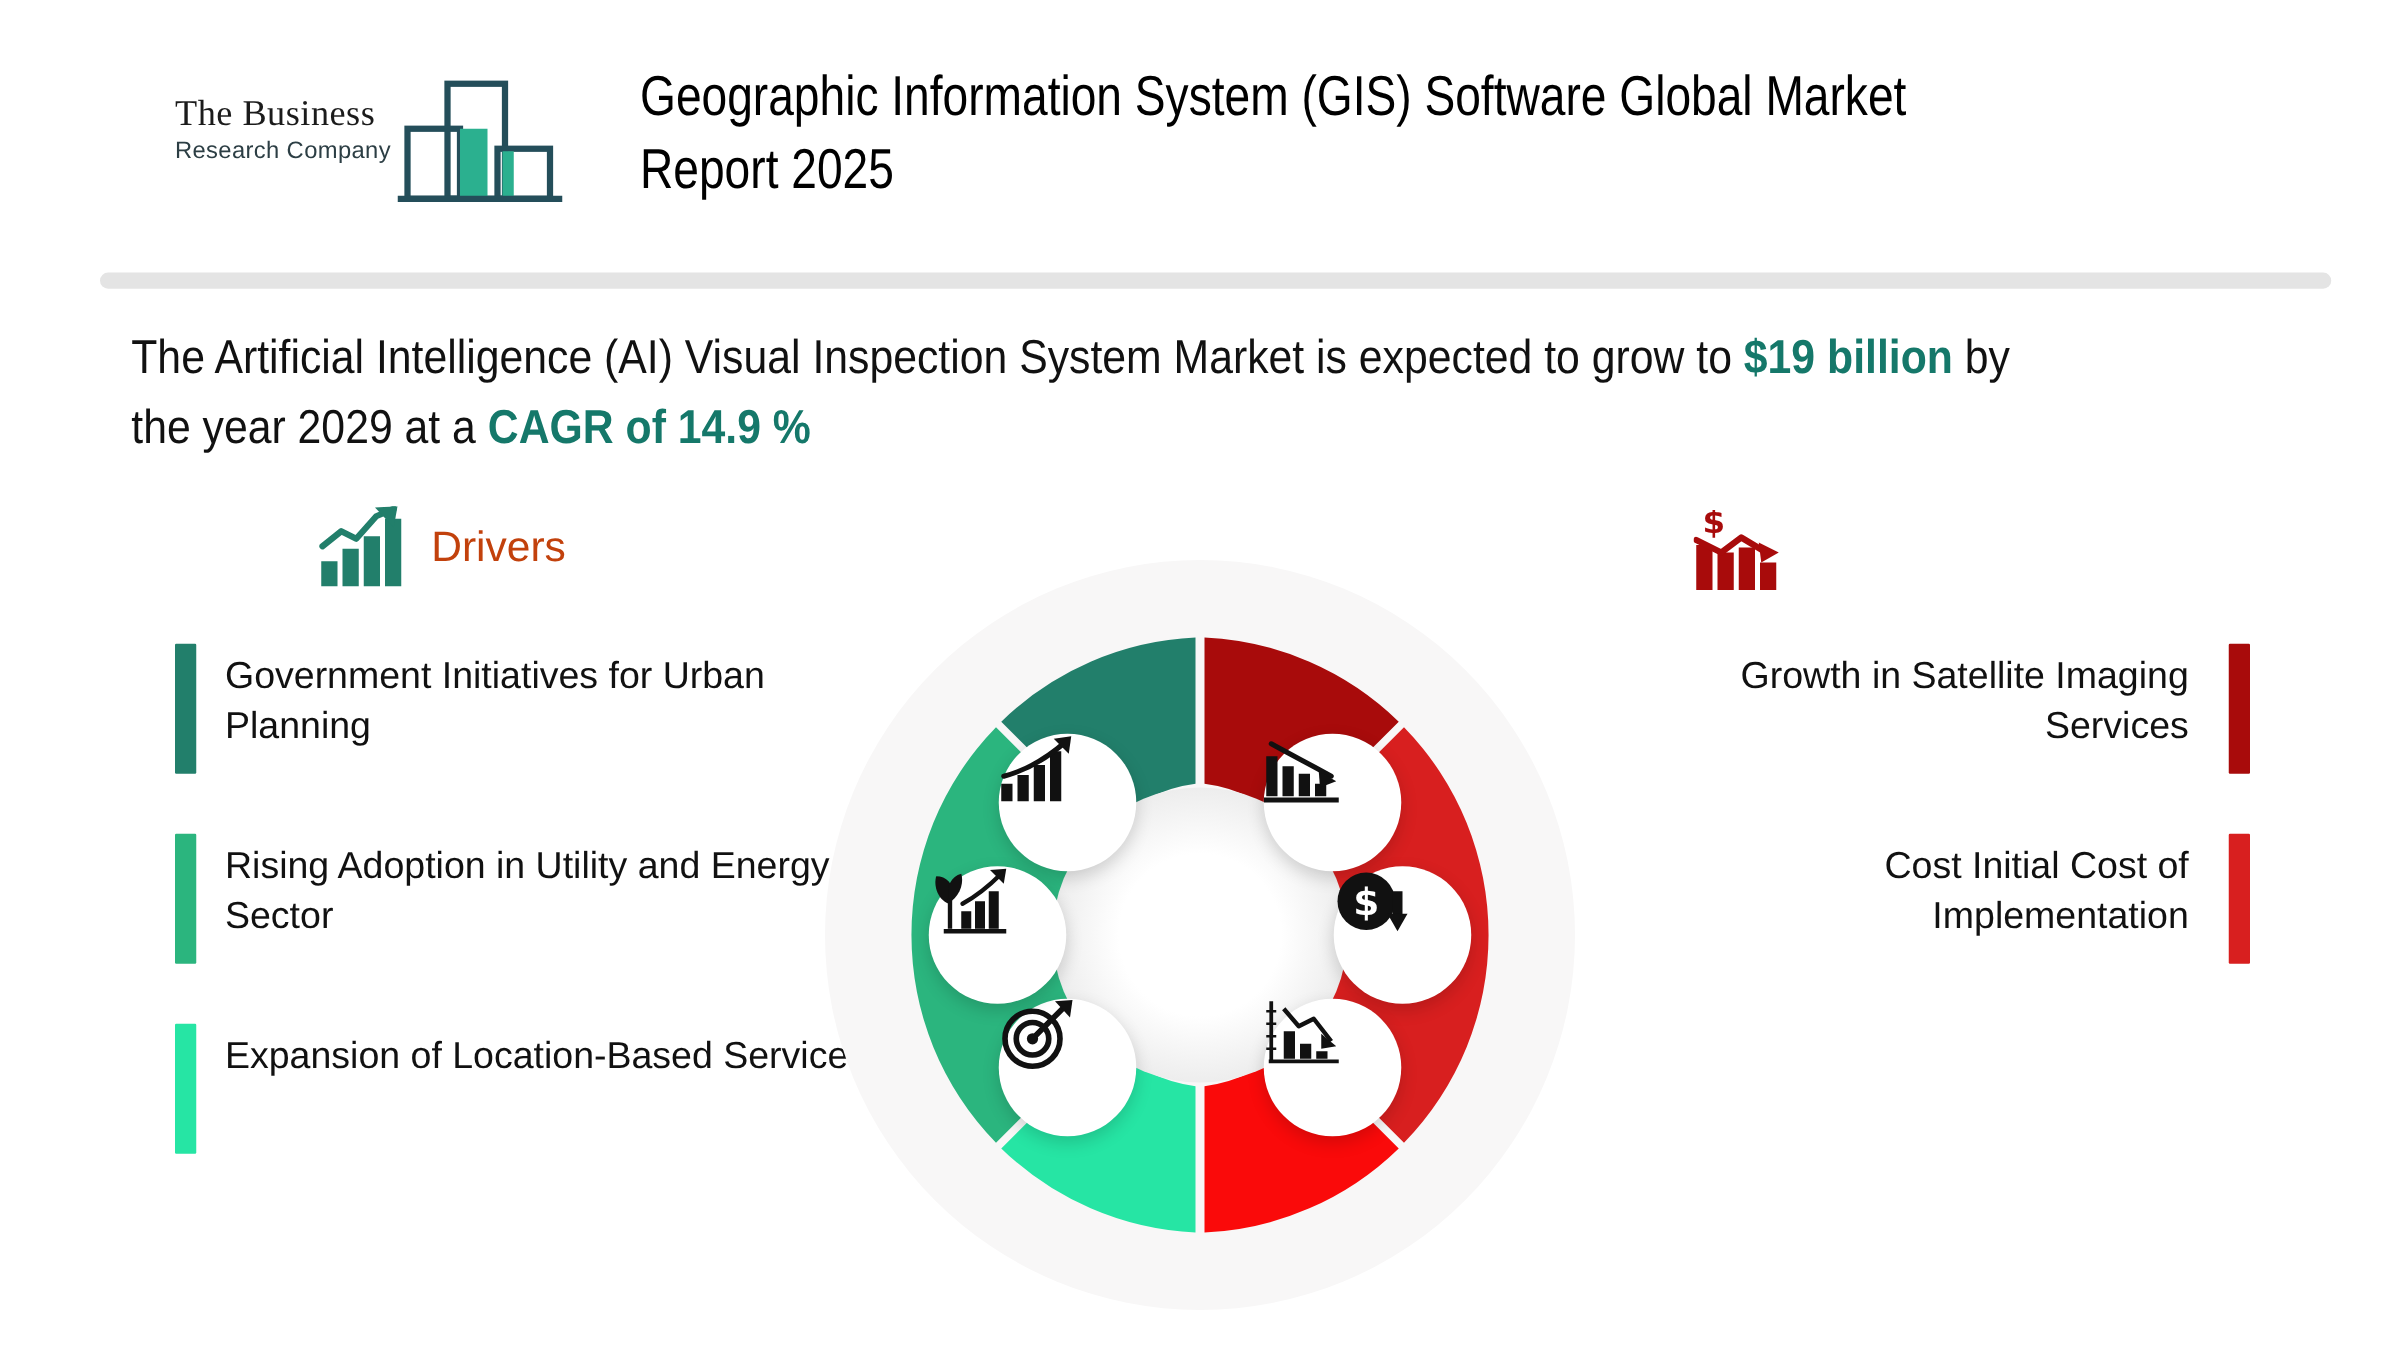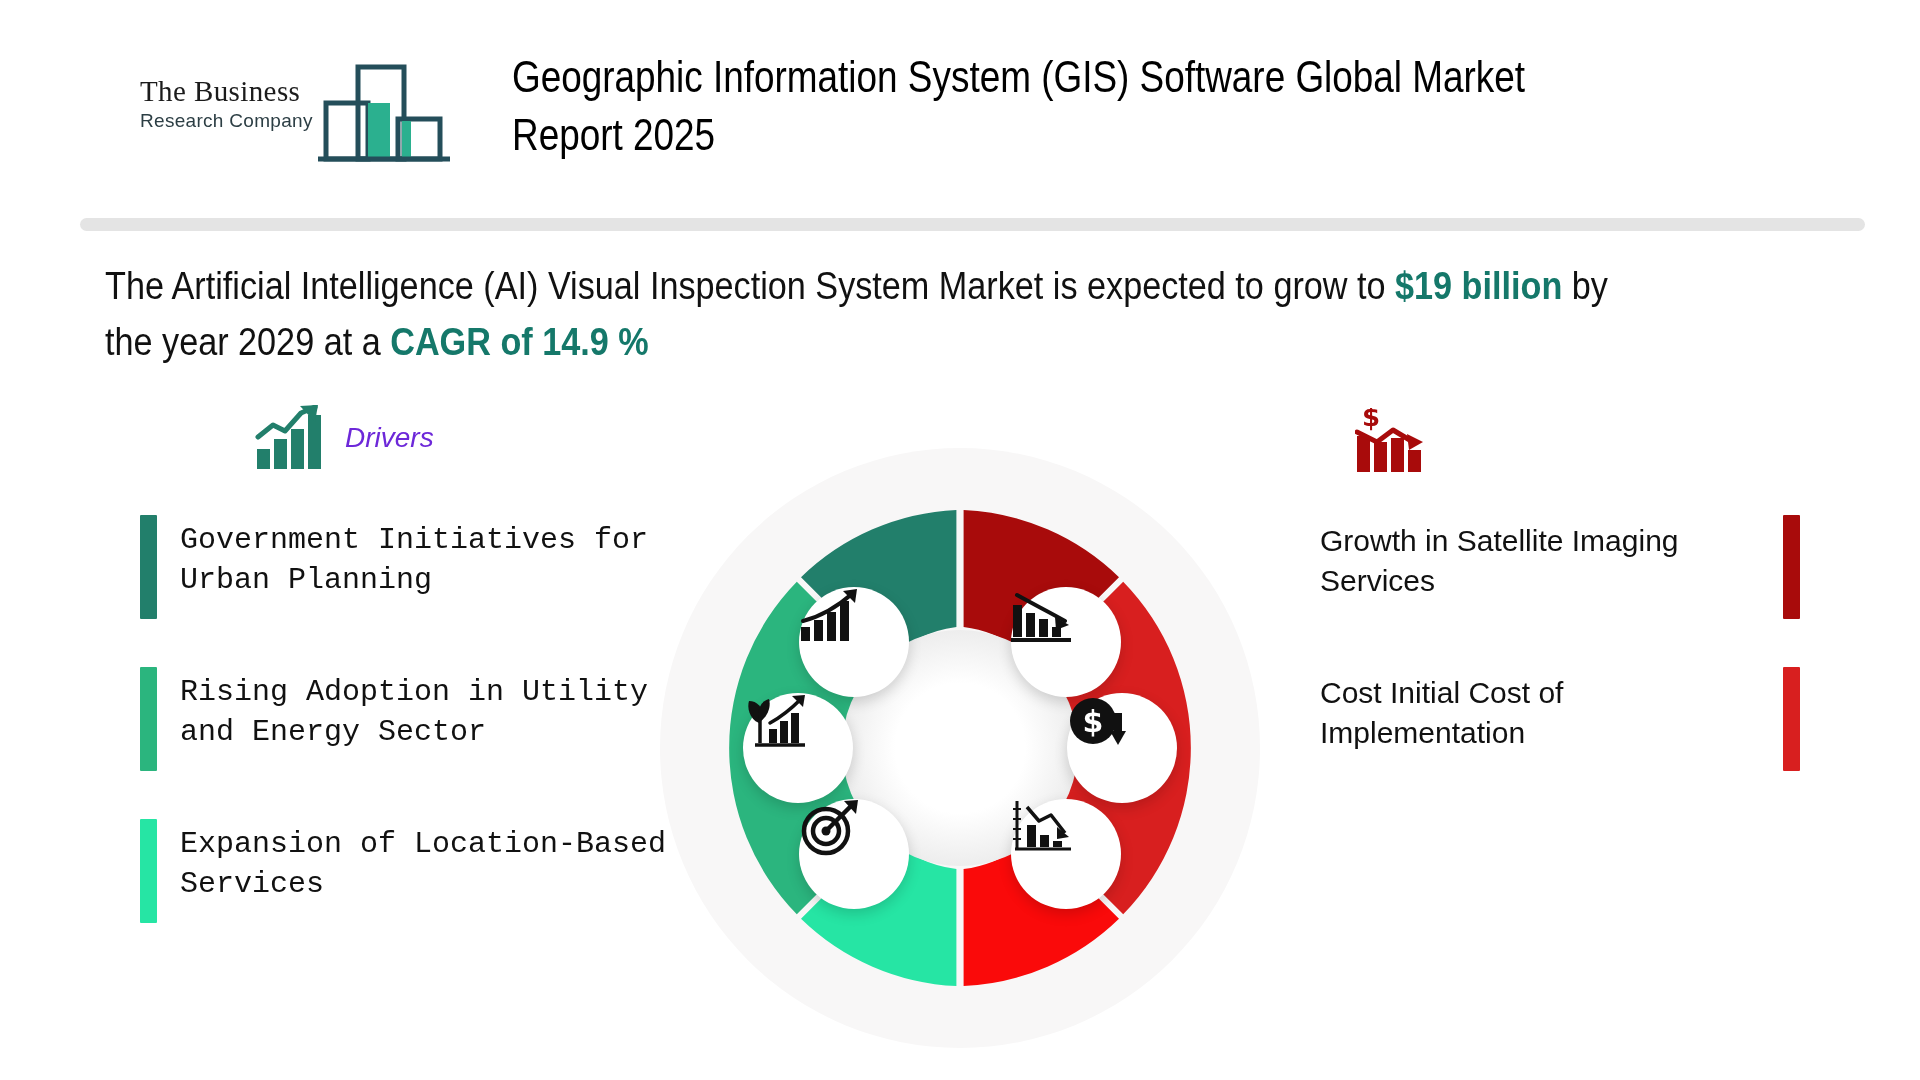--- a/index.html
+++ b/index.html
@@ -73,48 +73,47 @@
   .hl { color:#15786a; font-weight:bold; }
 
   
   .col-head {
     position:absolute;
     display:flex; align-items:center; gap:18px;
   }
   .col-head.drivers { left:255px; top:405px; }
   .col-head.restraints { left:1355px; top:408px; }
   .col-head-label {
-    font-size:28px; font-weight:400; color:#6d28d9;
+    font-size:34px; font-weight:400; color:#c2410c;
     font-family:"Liberation Sans", sans-serif;
-    font-style:italic;
   }
 
   
   .list { position:absolute; }
-  .list.drivers { left:140px; top:515px; width:580px;font-family:Liberation Mono, monospace; }
+  .list.drivers { left:140px; top:515px; width:580px; }
   .list.restraints { left:1320px; top:515px; width:480px; }
 
   .item {
     display:flex;
     align-items:stretch;
     margin-bottom:48px;
     min-height:104px;
   }
   .item .bar {
     width:17px; flex:0 0 17px; border-radius:1px;
   }
   .item .txt {
     font-size:30px;
     line-height:1.33;
     color:#111111;
     padding-top:6px;
   }
   .list.drivers .item .txt { padding-left:23px; text-align:left; }
   .list.restraints .item { flex-direction:row-reverse; }
-  .list.restraints .item .txt { padding-right:32px; flex:1; }
+  .list.restraints .item .txt { padding-right:32px; text-align:right; flex:1; }
 
   
   .wheel {
     position:absolute;
     left:660px; top:448px;
     width:600px; height:600px;
   }
   .wheel-halo {
     position:absolute; left:0; top:0;
     width:600px; height:600px;

